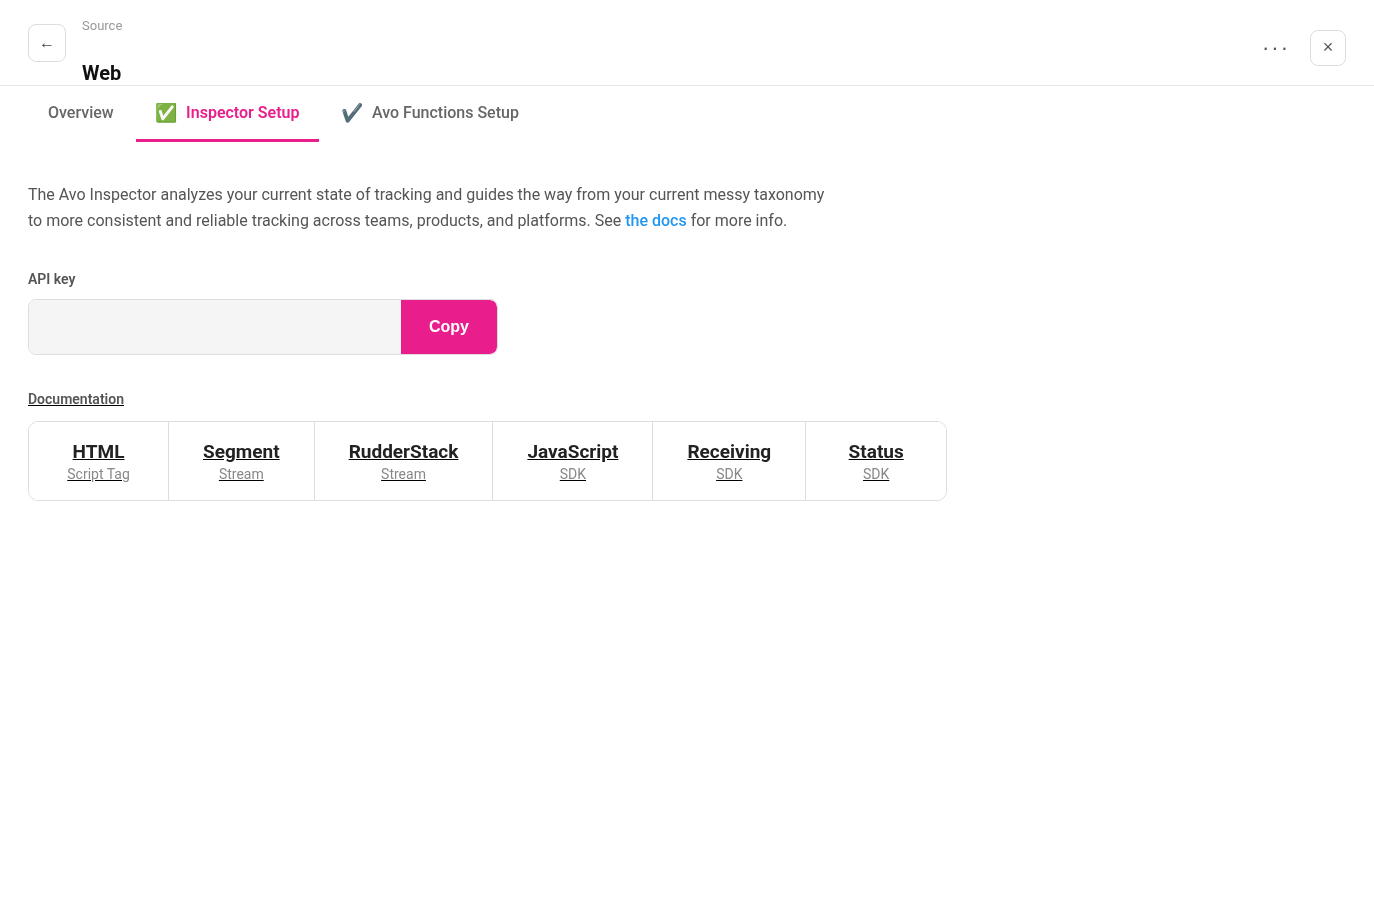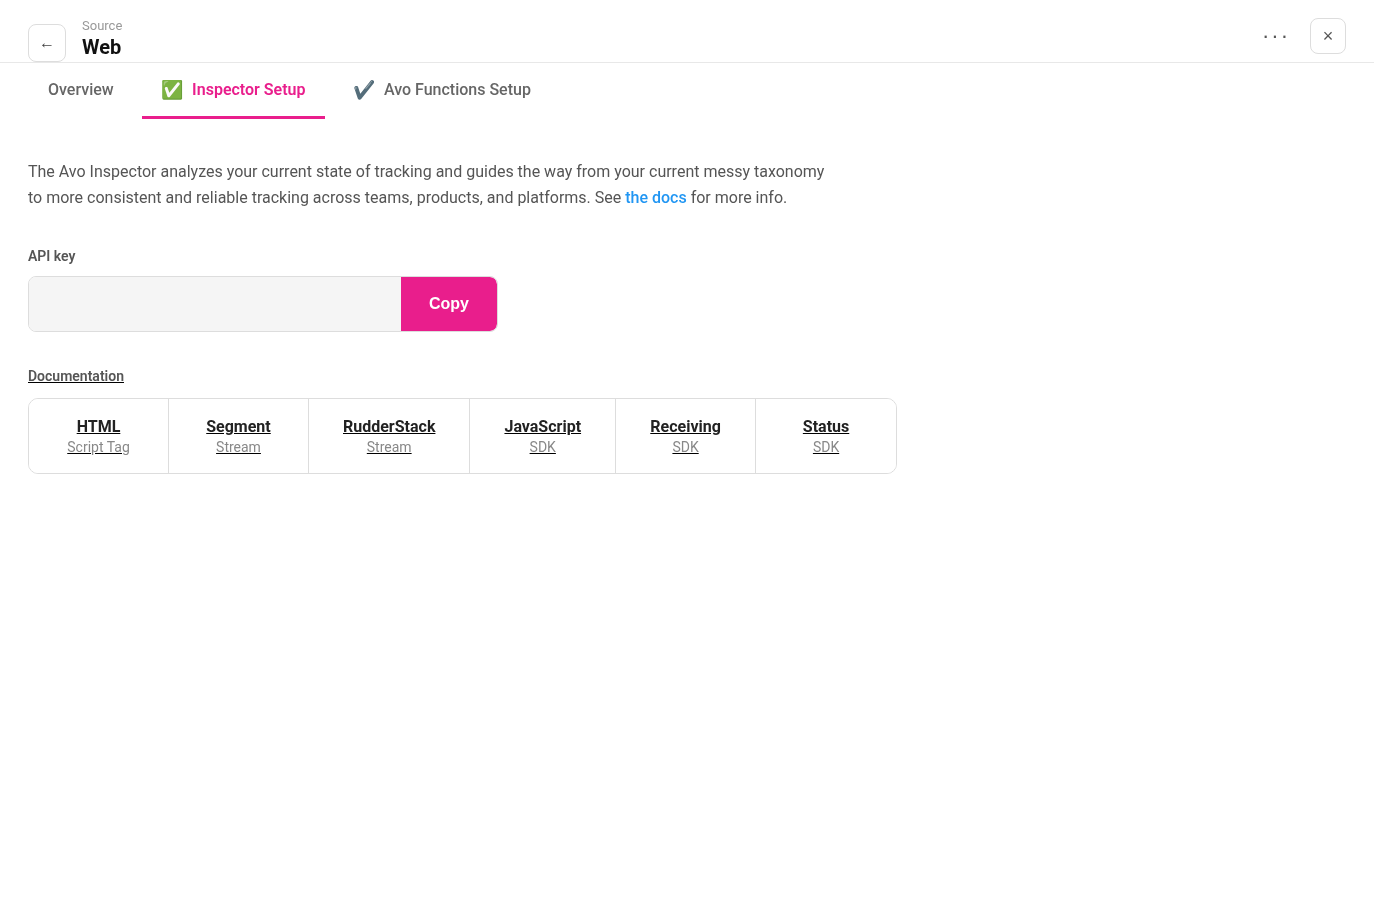--- a/index.html
+++ b/index.html
@@ -44,20 +44,21 @@
     }
 
     .back-arrow {
       font-size: 16px;
       color: #444;
     }
 
     .source-info {
       display: flex;
       flex-direction: column;
+      gap: 26px;
     }
 
     .source-label {
       font-size: 13px;
       color: #999;
       margin-bottom: 2px;
     }
 
     .source-title {
       font-size: 20px;
@@ -91,21 +92,21 @@
       cursor: pointer;
       display: flex;
       align-items: center;
       justify-content: center;
       font-size: 18px;
       color: #555;
     }
 
     .tabs {
       display: flex;
-      gap: 8px;
+      gap: 2px;
       padding: 0 28px;
       margin-top: 0;
     }
 
     .tab {
       padding: 16px 20px;
       font-size: 16px;
       color: #666;
       cursor: pointer;
       border-bottom: 3px solid transparent;
@@ -248,21 +249,21 @@
       cursor: pointer;
       background: #fff;
       min-width: 140px;
     }
 
     .doc-tab:last-child {
       border-right: none;
     }
 
     .doc-tab-name {
-      font-size: 16px;
+      font-size: 19px;
       font-weight: 700;
       color: #222;
       display: block;
     }
 
     .doc-tab-sub {
       font-size: 14px;
       color: #888;
       display: block;
       margin-top: 3px;

